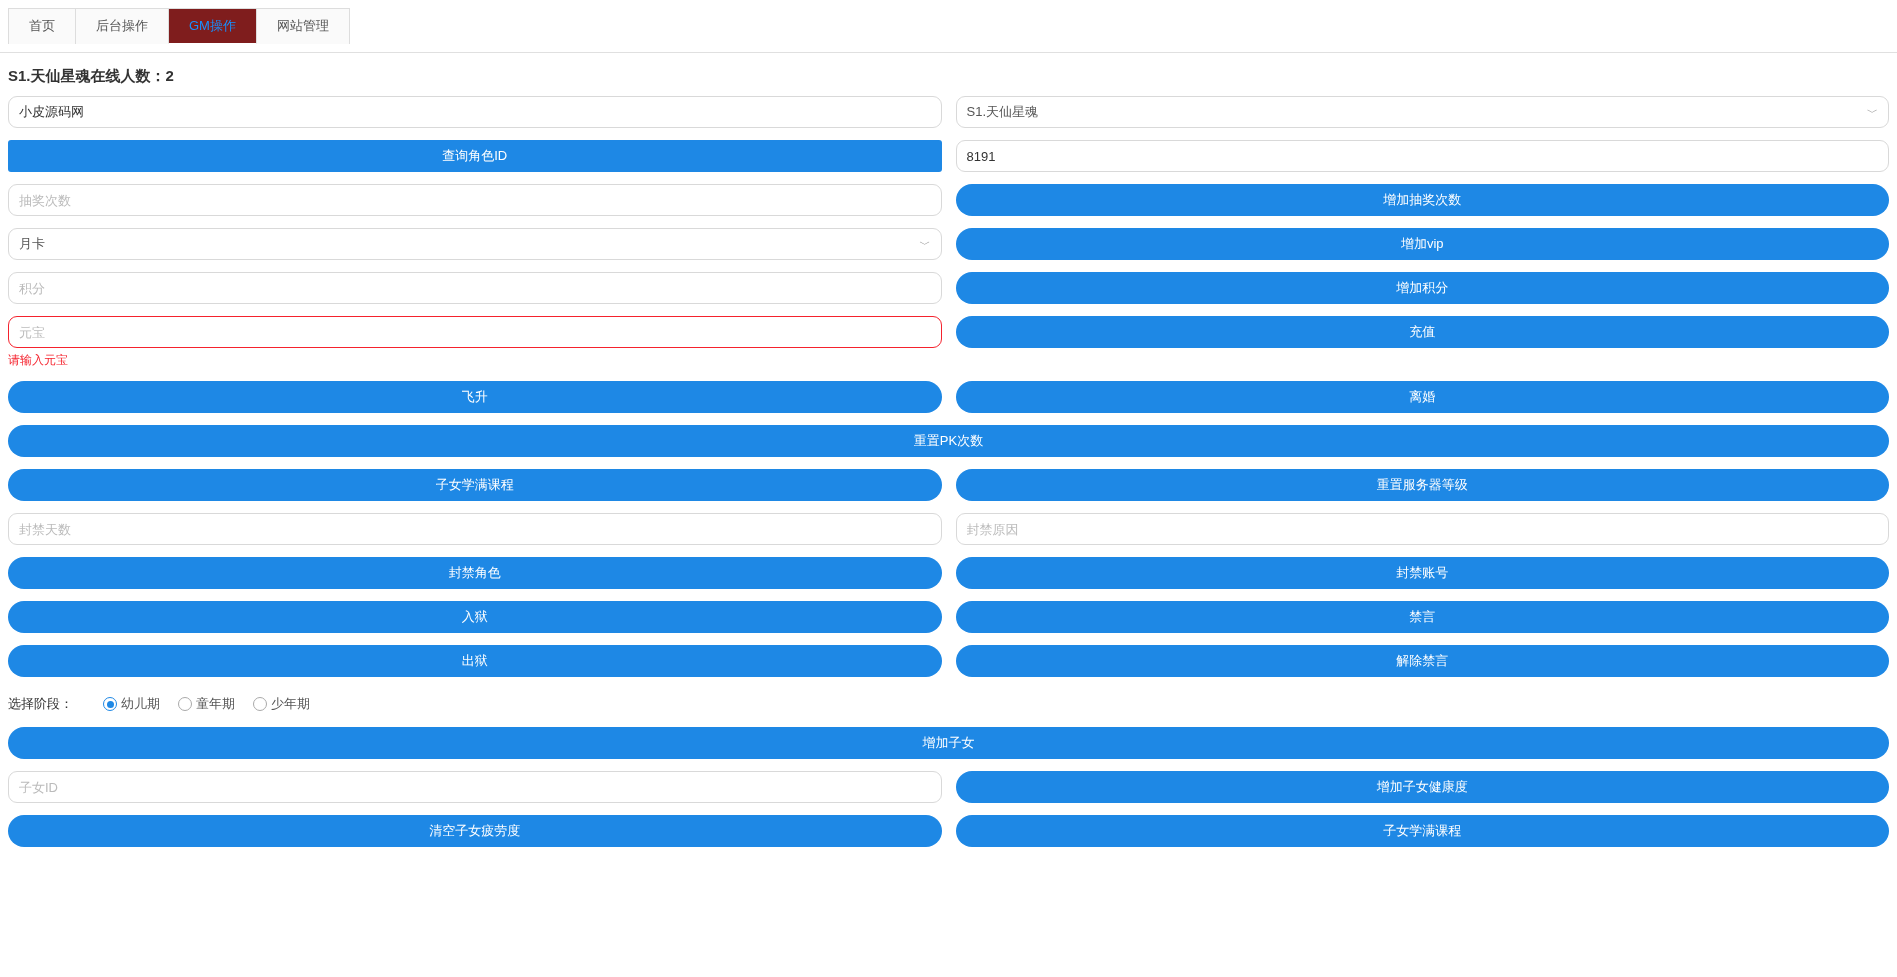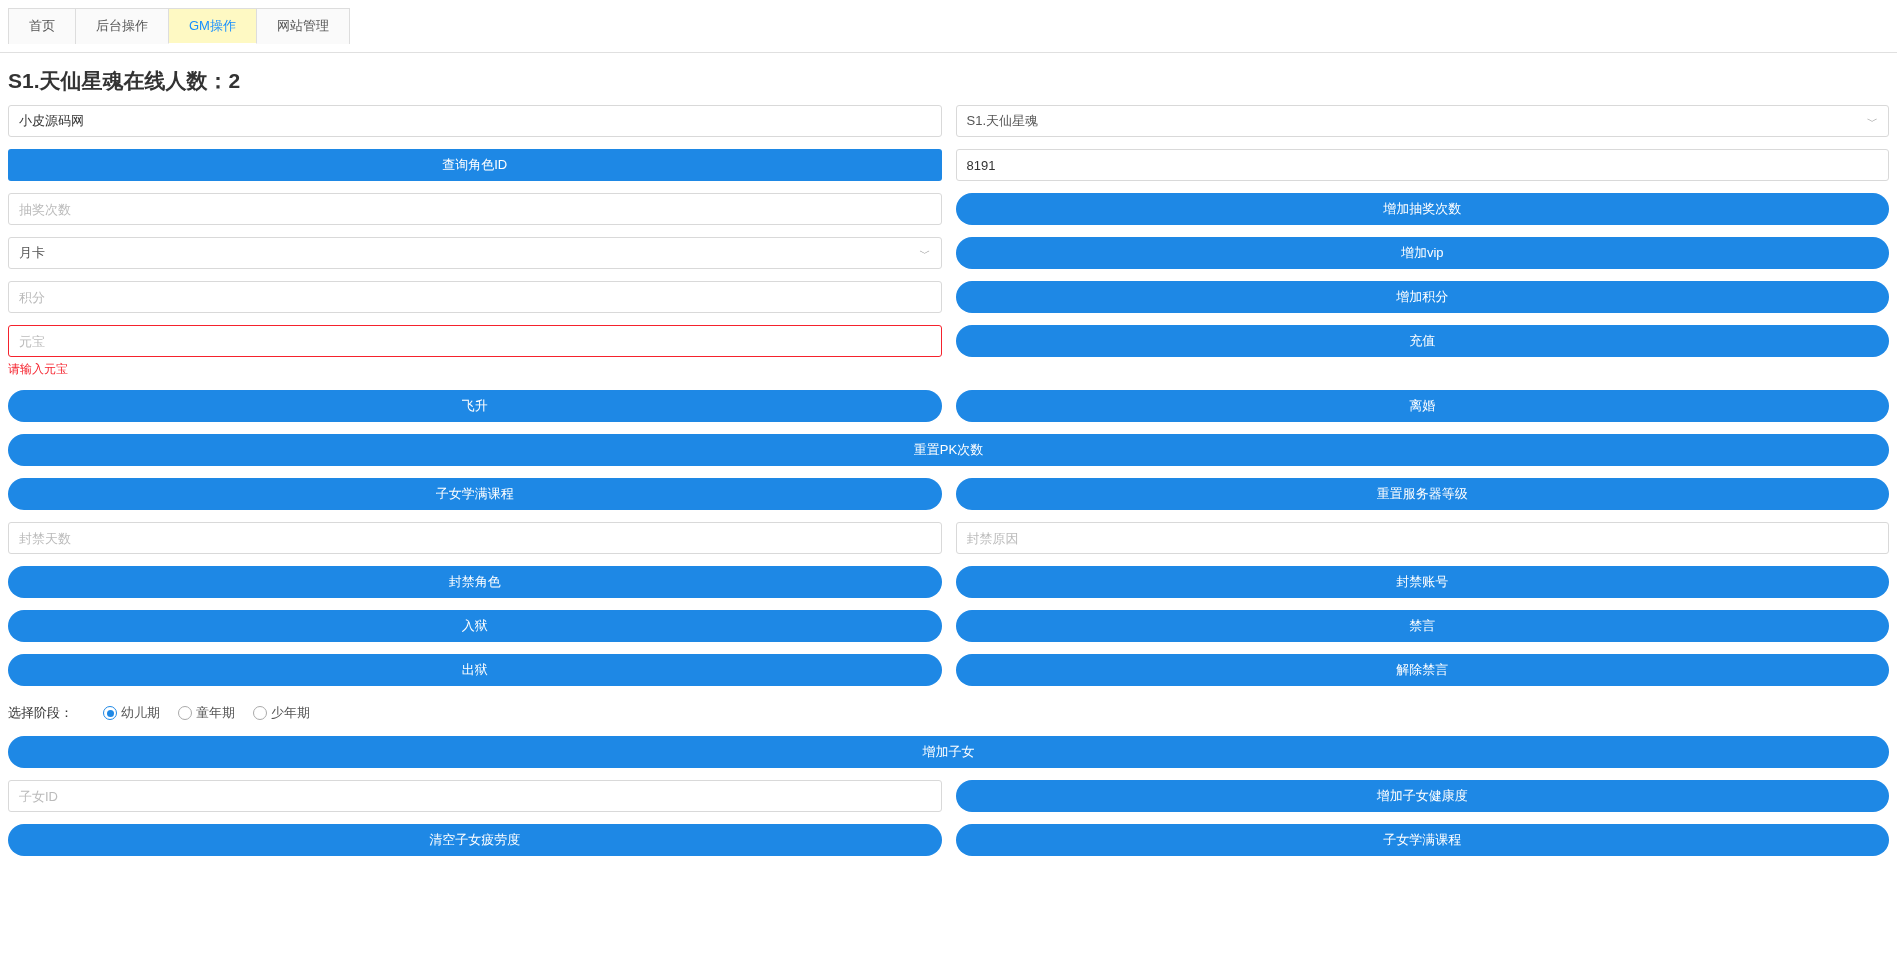--- a/index.html
+++ b/index.html
@@ -1,30 +1,30 @@
 <!DOCTYPE html>
 <html><head>
 <meta charset="utf-8">
 <style>
 * { box-sizing: border-box; margin: 0; padding: 0; }
 body { font-family: "Microsoft YaHei", Arial, sans-serif; font-size: 13px; background: #fff; color: #333; }
 
 .tabs { display: flex; border-bottom: 1px solid #e0e0e0; padding: 8px; }
 .tab { padding: 8px 20px; border: 1px solid #ddd; border-bottom: none; background: #fafafa; cursor: pointer; margin-right: -1px; color: #555; }
-.tab.active { background: #fef9c3; color: #1890ff; border-bottom: 1px solid #fff; position: relative; z-index: 1; }
-
-.page-title { font-size: 21px; font-weight: bold; color: #333; padding: 14px 8px 10px; }
+.tab.active { background: #7f1d1d; color: #1890ff; border-bottom: 1px solid #fff; position: relative; z-index: 1; }
+
+.page-title { font-size: 15px; font-weight: bold; color: #333; padding: 14px 8px 10px; }
 
 .form-area { padding: 0 8px; }
 .row { display: flex; gap: 14px; margin-bottom: 12px; }
 .col { flex: 1; min-width: 0; }
 .full { width: 100%; }
 
 input.text-input, .select-box {
-  width: 100%; height: 32px; padding: 4px 10px; border: 1px solid #d9d9d9; border-radius: 3px;
+  width: 100%; height: 32px; padding: 4px 10px; border: 1px solid #d9d9d9; border-radius: 9px;
   font-size: 13px; color: #333; background: #fff; outline: none;
 }
 input.text-input::placeholder { color: #bbb; }
 input.text-input.error { border-color: #f5222d; }
 .error-msg { color: #f5222d; font-size: 12px; margin-top: 4px; }
 
 .select-box { display: flex; align-items: center; justify-content: space-between; cursor: pointer; color: #555; }
 .select-box .chevron { color: #999; font-size: 11px; }
 
 .btn {

